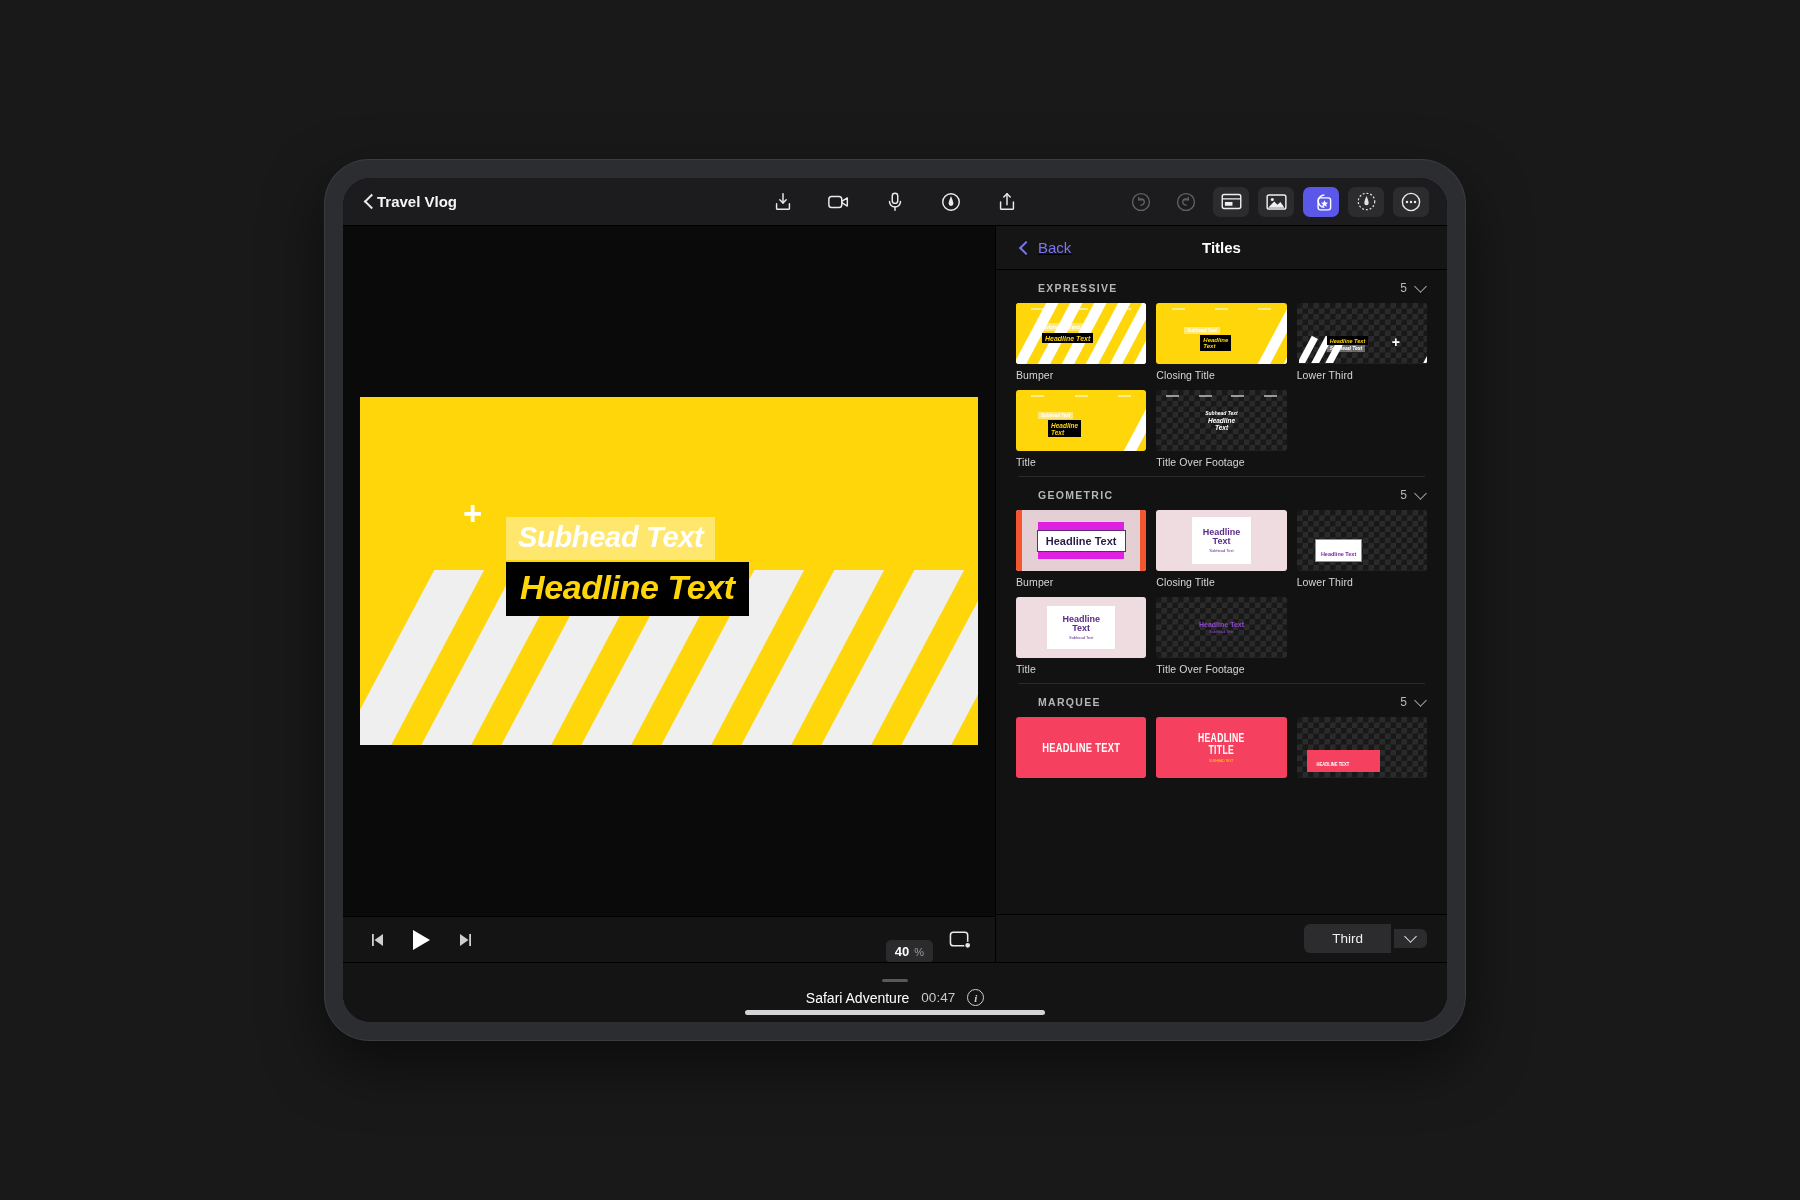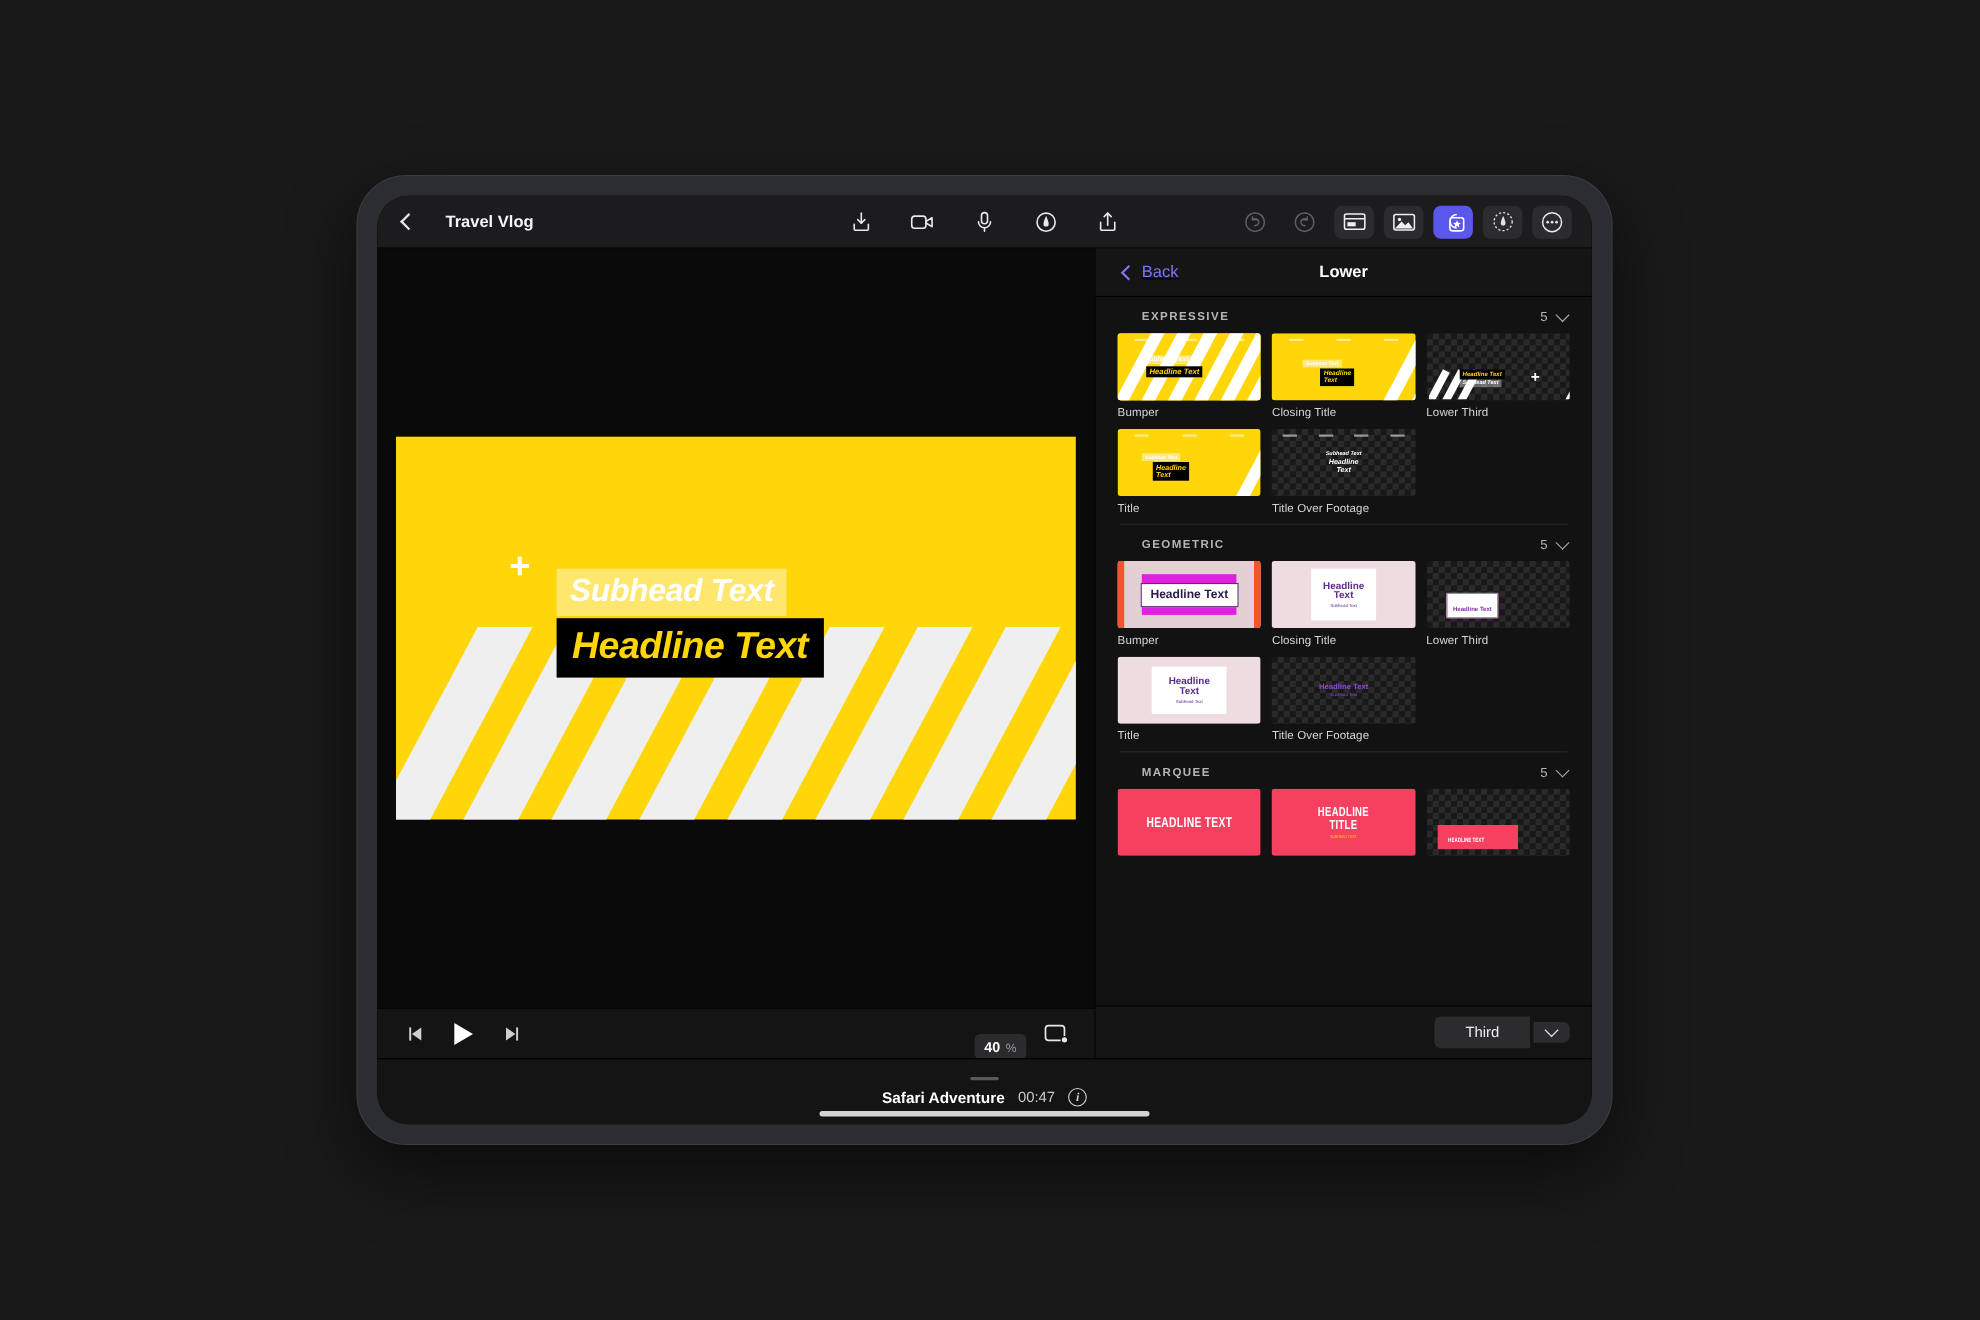--- a/index.html
+++ b/index.html
@@ -56,21 +56,21 @@
   .battery i { position:absolute; left:1.2px; top:1.2px; bottom:1.2px; width:19.5px; background:#e9e9ea; border-radius:1.5px; display:block; }
 
   
   .toolbar {
     height: 48px; flex: 0 0 48px;
     background: #1c1c1e;
     display: flex; align-items: center;
     position: relative;
     border-bottom: 1px solid #000;
   }
-  .tb-left { display: flex; align-items: center; gap: 28px; padding-left: 20px; width: 300px; }
+  .tb-left { display: flex; align-items: center; gap: 0; padding-left: 20px; width: 300px; }
   .tb-center { position: absolute; left: 0; right: 0; display: flex; justify-content: center; gap: 30px; pointer-events: none; }
   .tb-center > * { pointer-events: auto; }
   .tb-right { margin-left: auto; display: flex; align-items: center; gap: 9px; padding-right: 18px; }
   .proj-title { font-size: 15px; color: #f5f5f7; font-weight: bold; }
   .chev-back {
     width: 11px; height: 11px; border-left: 2.2px solid #e7e7ea; border-bottom: 2.2px solid #e7e7ea;
     transform: rotate(45deg); margin-left: 3px;
   }
   .ic { width: 26px; height: 26px; display: flex; align-items: center; justify-content: center; }
   .ic svg { display: block; }
@@ -256,21 +256,21 @@
   }
 
   
   .timeline-strip {
     height: 60px; flex: 0 0 60px; background: #141414;
     display: flex; flex-direction: column; align-items: center; justify-content: center;
     position: relative; border-top: 1px solid #000;
   }
   .clip-handle { width: 26px; height: 3px; background: #59595d; border-radius: 2px; margin-bottom: 7px; }
   .clip-row { display: flex; align-items: center; gap: 12px; }
-  .clip-name { font-size: 14px; color: #ffffff; font-weight: bold; }
+  .clip-name { font-size: 14px; color: #ffffff; font-weight: normal; }
   .clip-dur { font-size: 13.5px; color: #c9c9c9; }
   .info-ic {
     width: 17px; height: 17px; border-radius: 50%; border: 1.4px solid #cfcfcf;
     color: #cfcfcf; font-size: 11px; font-weight: bold; font-style: italic;
     display:flex; align-items:center; justify-content:center; font-family: "Liberation Serif", serif;
   }
   .home-ind {
     position: absolute; left: 50%; transform: translateX(-50%); bottom: 7px;
     width: 300px; height: 5px; background: #d4d4d6; border-radius: 3px;
   }
@@ -441,21 +441,21 @@
           <div class="grip">
               <i></i>
               <i></i>
             </div>
 
           <div class="panel-head">
             <div class="back-link">
               <span class="chev-back purple"></span>
               <span>Back</span>
             </div>
-            <div class="panel-title">Lower</div>
+            <div class="panel-title">Titles</div>
           </div>
 
           <div class="panel-scroll">
 
             <div class="sec-head">
               <span class="sec-title">EXPRESSIVE</span>
               <span class="sec-right">
                 <span>5</span>
                 <span class="chev-dn"></span>
               </span>

